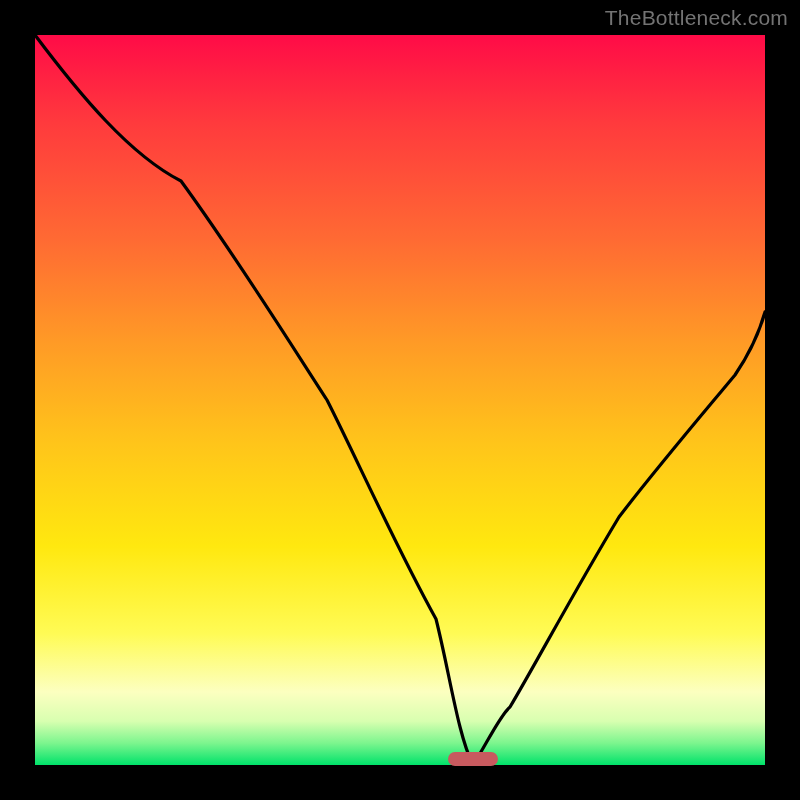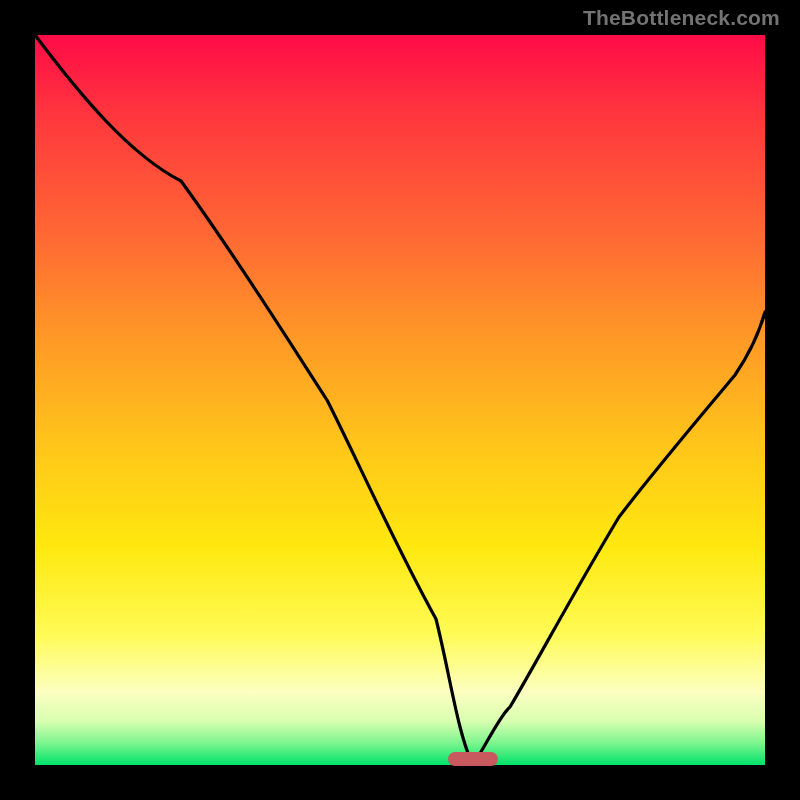--- a/index.html
+++ b/index.html
@@ -35,25 +35,25 @@
       #fffb55 82%,
       #fcffc0 90%,
       #d8ffb0 94%,
       #7cf58e 97%,
       #00e26a 100%
     );
   }
   .watermark {
     position: absolute;
     top: 6px;
-    right: 20px;
+    right: 12px;
     color: #7a7a7a;
     font-size: 21px;
     letter-spacing: 0.2px;
-    font-weight: 700;
+    font-weight: 400;
     opacity: 0.95;
     user-select: none;
   }
   svg.curve {
     position: absolute;
     left: 0;
     top: 0;
     width: 730px;
     height: 730px;
     overflow: visible;

